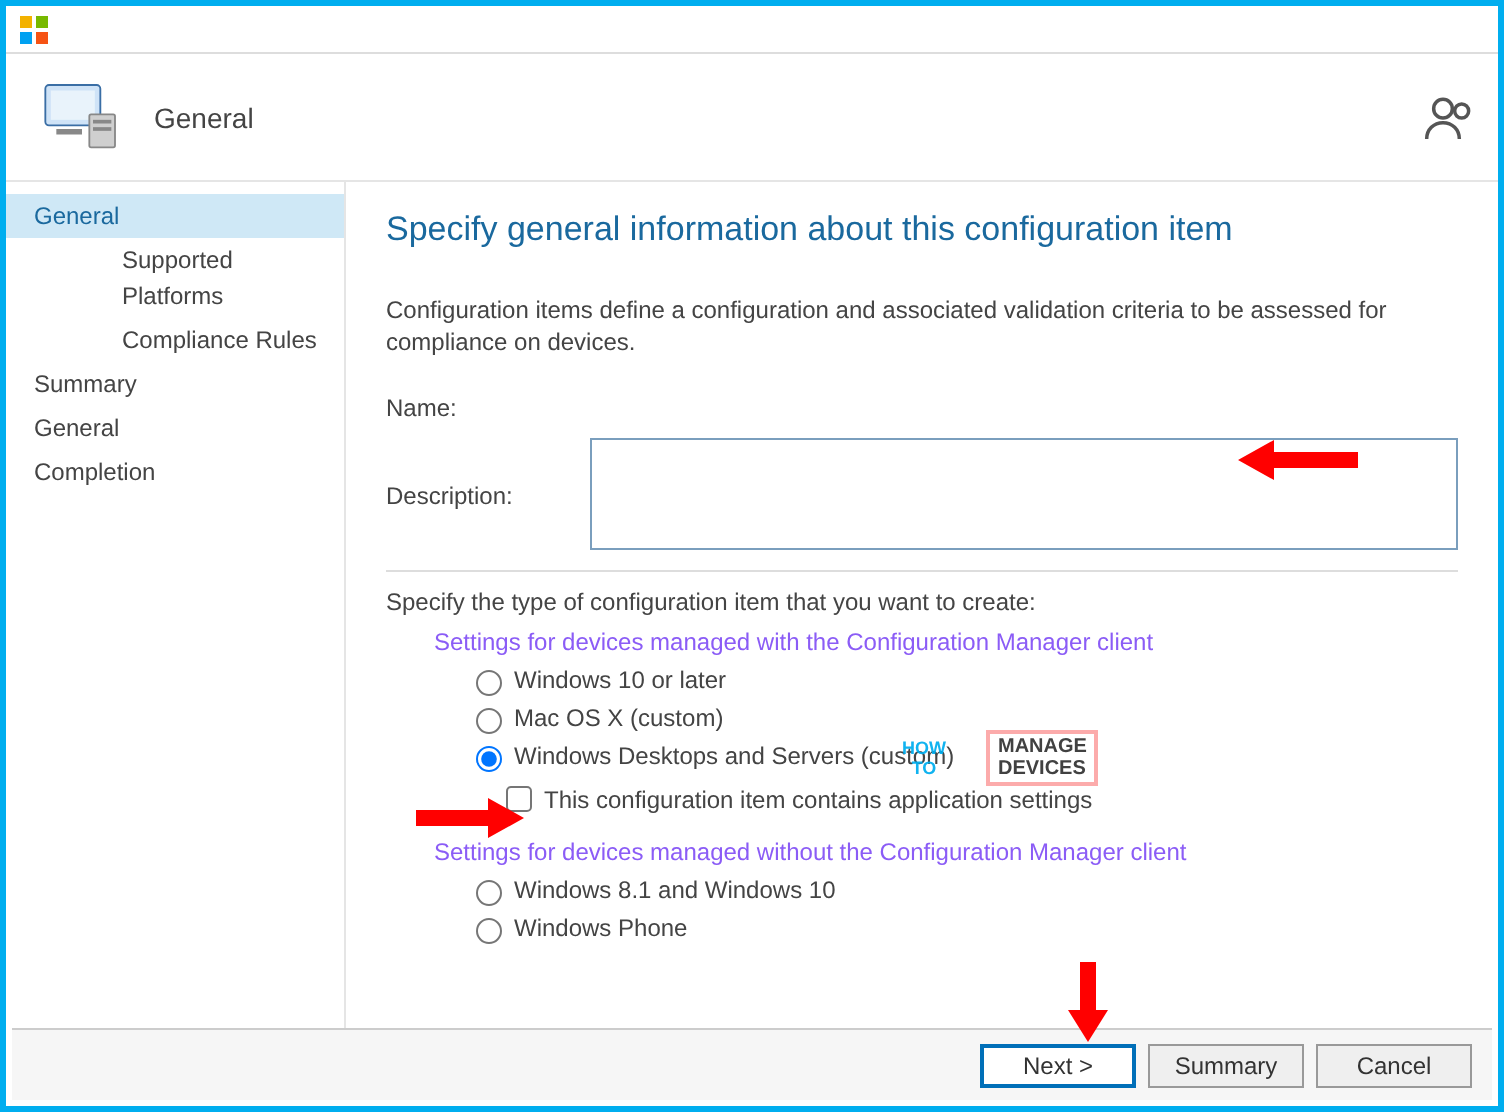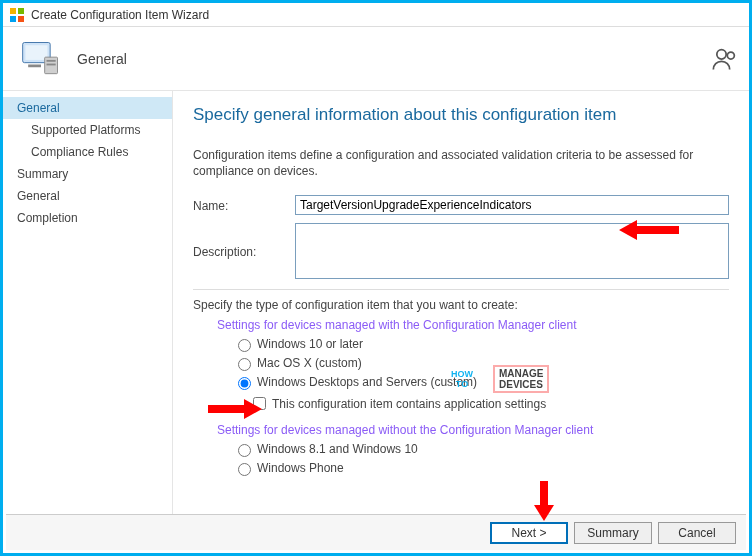--- a/index.html
+++ b/index.html
@@ -60,21 +60,21 @@
     padding: 6px 0;
     background:#fff;
   }
   .sidebar-item {
     padding: 2px 8px 2px 14px;
     font-size: 12px;
     color: #444;
     cursor: pointer;
     line-height: 18px;
   }
-  .sidebar-item.sub { padding-left: 28px; }
+  .sidebar-item.sub { padding-left: 16px; margin-left: 42px; }
   .sidebar-item.selected {
     background: #cfe8f6;
     color: #1a699e;
   }
   .main {
     flex:1;
     padding: 10px 20px 0 20px;
     overflow:hidden;
   }
   .main h1 {
@@ -211,21 +211,20 @@
 
 <div class="titlebar">
   <span class="app-icon">
     <svg viewBox="0 0 16 16">
         <rect x="1" y="1" width="6" height="6" fill="#f3b200"></rect>
         <rect x="9" y="1" width="6" height="6" fill="#77b900"></rect>
         <rect x="1" y="9" width="6" height="6" fill="#00a1f1"></rect>
         <rect x="9" y="9" width="6" height="6" fill="#f65314"></rect>
       </svg>
   </span>
-  <span>Create Configuration Item Wizard</span>
 </div>
 
 <div class="header">
   <span class="big-icon">
     <svg viewBox="0 0 48 48">
       <rect x="4" y="6" width="30" height="22" rx="2" fill="#cfe3f7" stroke="#3a6ea5"></rect>
       <rect x="7" y="9" width="24" height="16" fill="#e9f3fb"></rect>
       <rect x="28" y="22" width="14" height="18" rx="1" fill="#cfcfcf" stroke="#888"></rect>
       <rect x="30" y="25" width="10" height="2" fill="#888"></rect>
       <rect x="30" y="29" width="10" height="2" fill="#888"></rect>
@@ -252,21 +251,20 @@
     <div class="sidebar-item"><span>General</span></div>
     <div class="sidebar-item"><span>Completion</span></div>
   </div>
 
   <div class="main">
     <h1>Specify general information about this configuration item</h1>
     <div class="intro">Configuration items define a configuration and associated validation criteria to be assessed for compliance on devices.</div>
 
     <div class="form-row">
       <label>Name:</label>
-      <input class="input" type="text" value="TargetVersionUpgradeExperienceIndicators" style="">
     </div>
     <div class="form-row">
       <label>Description:</label>
       <textarea class="textarea" style=""></textarea>
     </div>
 
     <hr class="sep">
 
     <div class="type-section">
       <div class="type-heading">Specify the type of configuration item that you want to create:</div>

